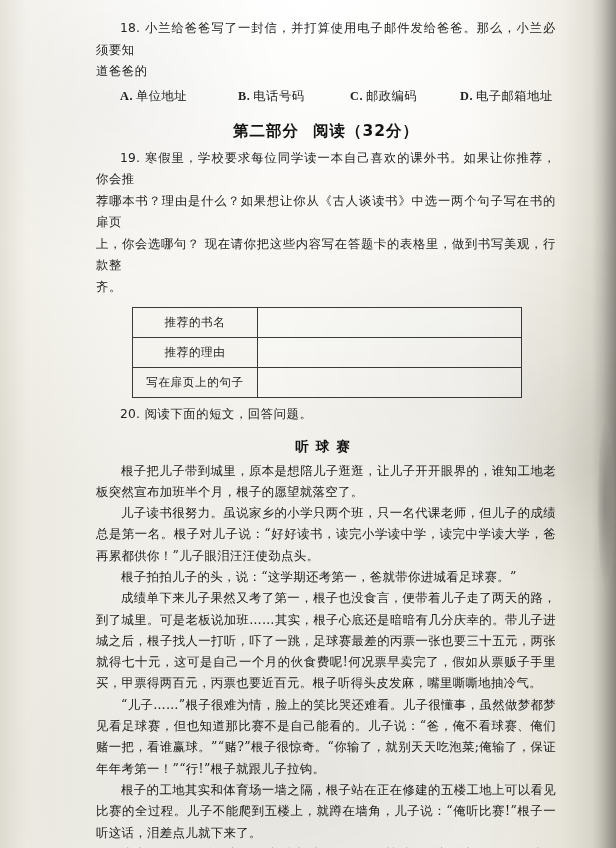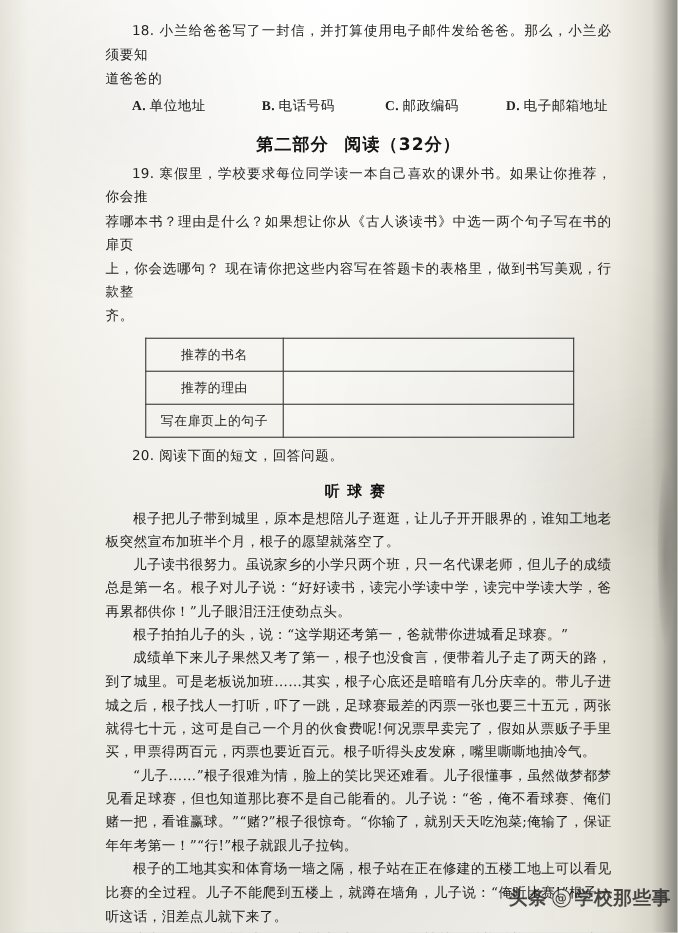--- a/index.html
+++ b/index.html
@@ -254,19 +254,14 @@
       <p class="body-p">比赛很激烈，看台上的人大呼小叫，又打锣又敲鼓。看着看着，根子猛地一惊，心里暗暗叫苦：“客队真要输了吗?”根子的拳头狠狠地捶在一块红砖上。</p>
 
     </div>
 
   </div>
 
   <div id="grain"></div>
   <div id="curl"></div>
   <div id="curlband"></div>
 
-  <div id="watermark">
-    <span>头条</span>
-    <span class="at">@</span>
-    <span>学校那些事</span>
-  </div>
 
 </div>
 
 </body></html>

